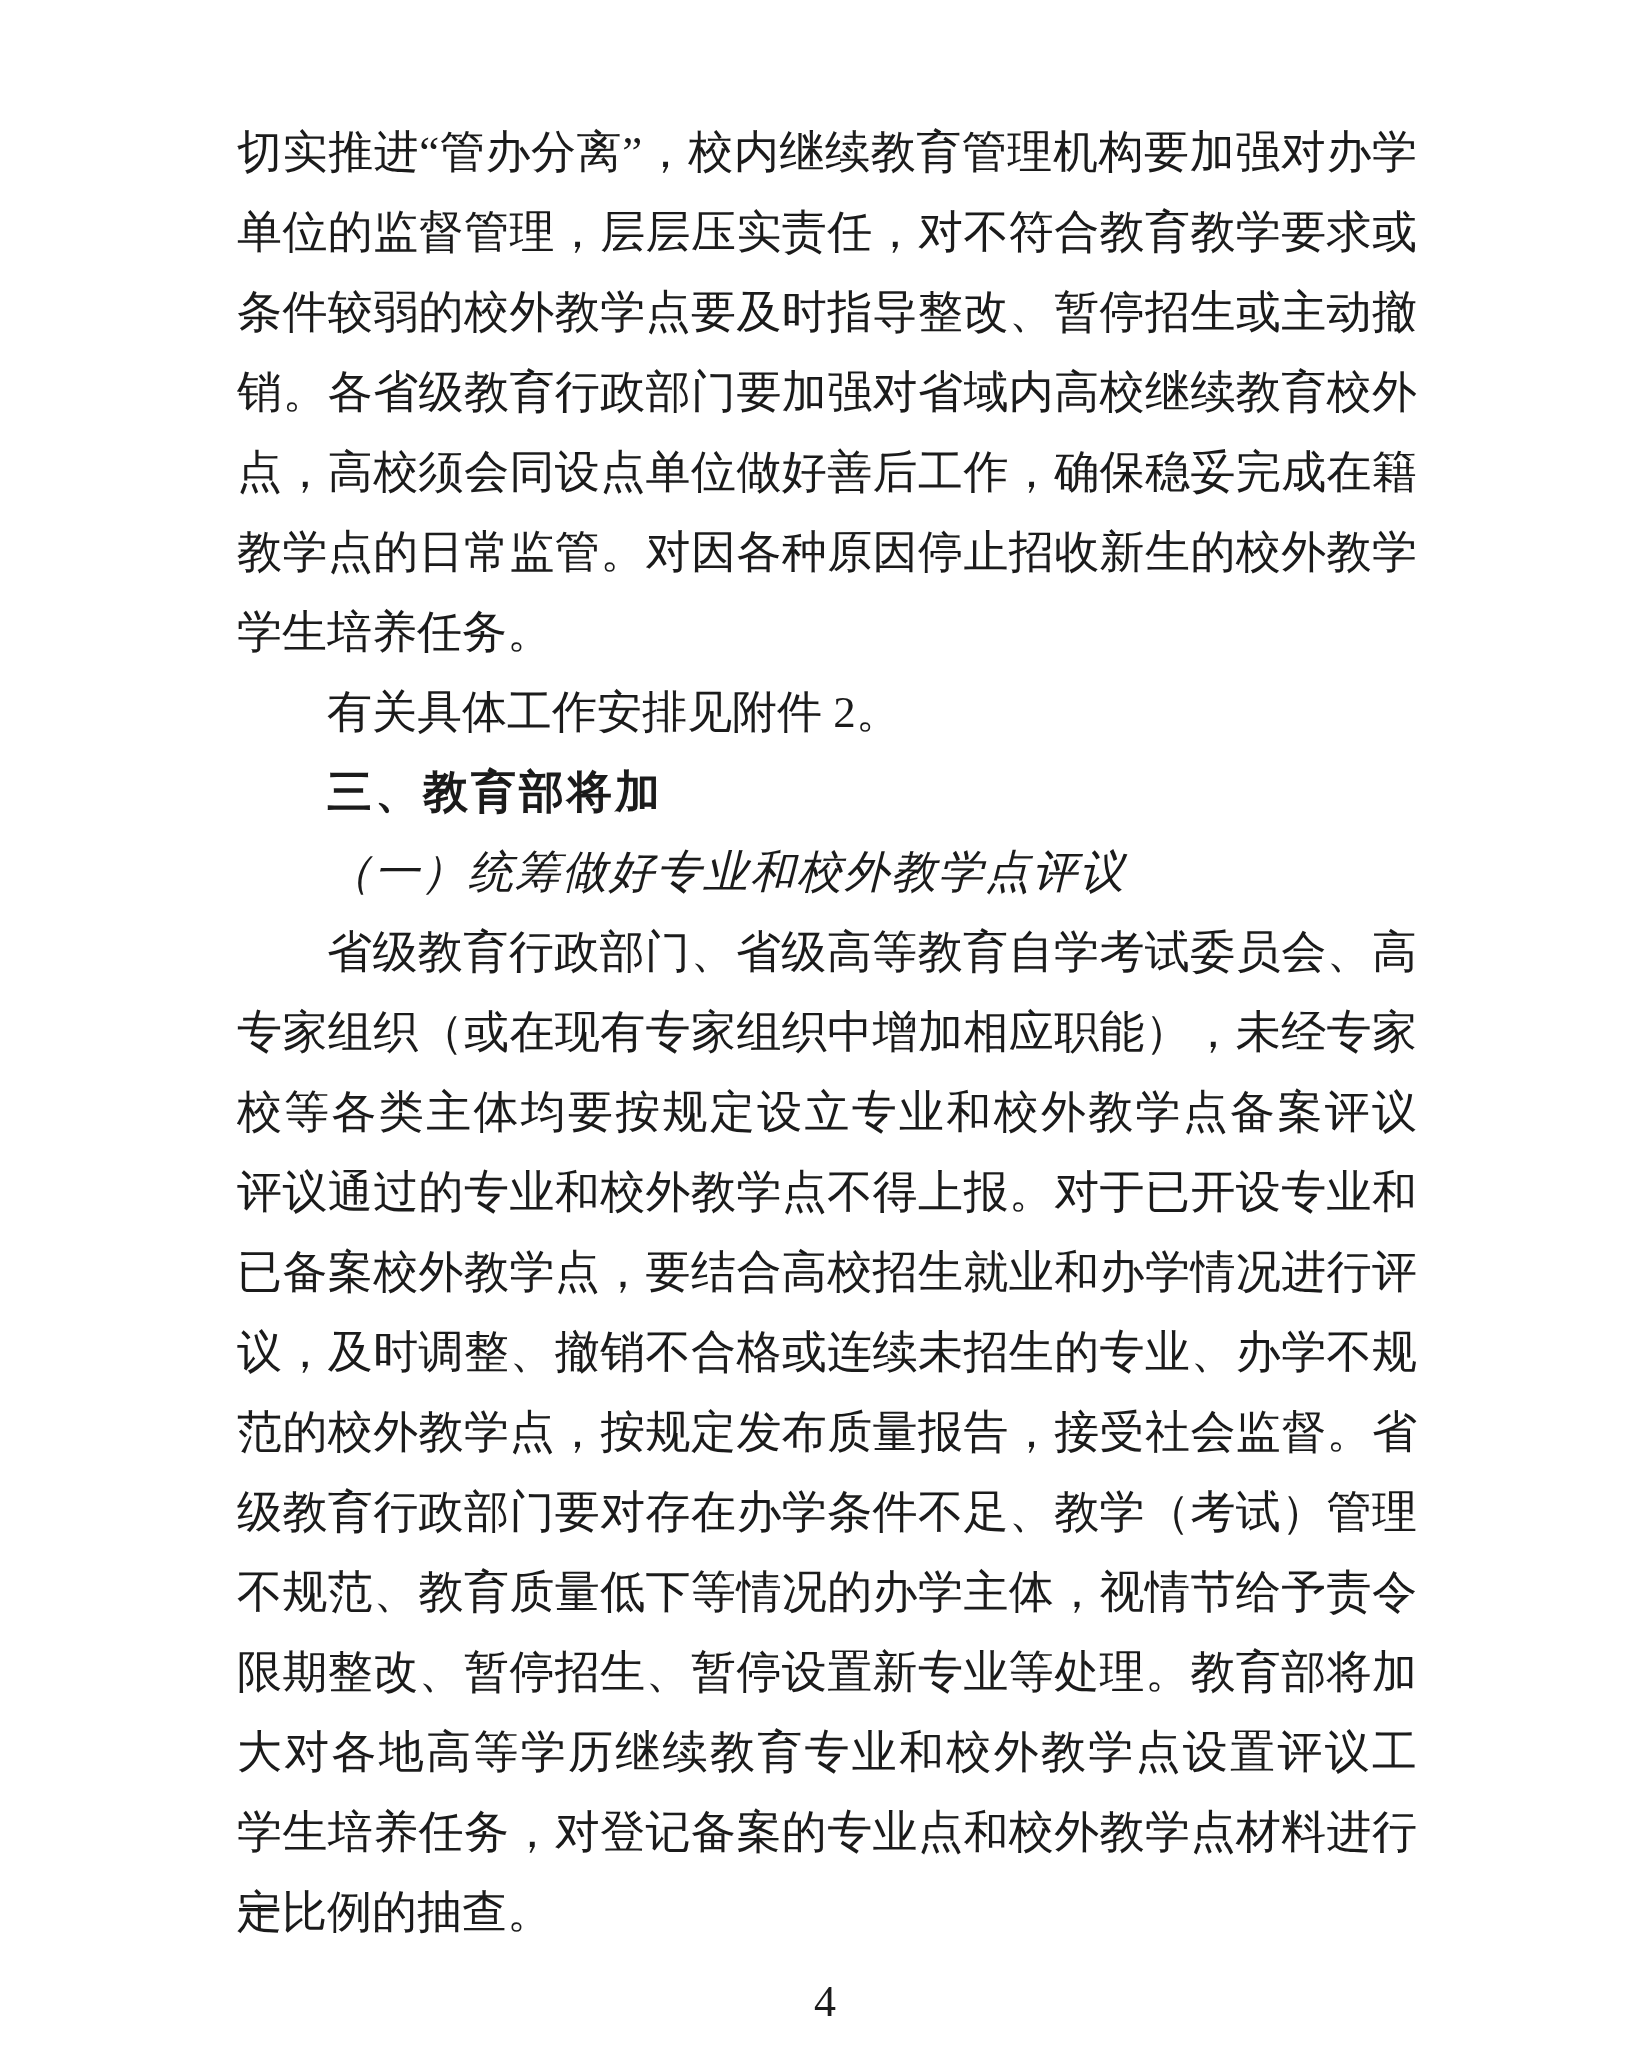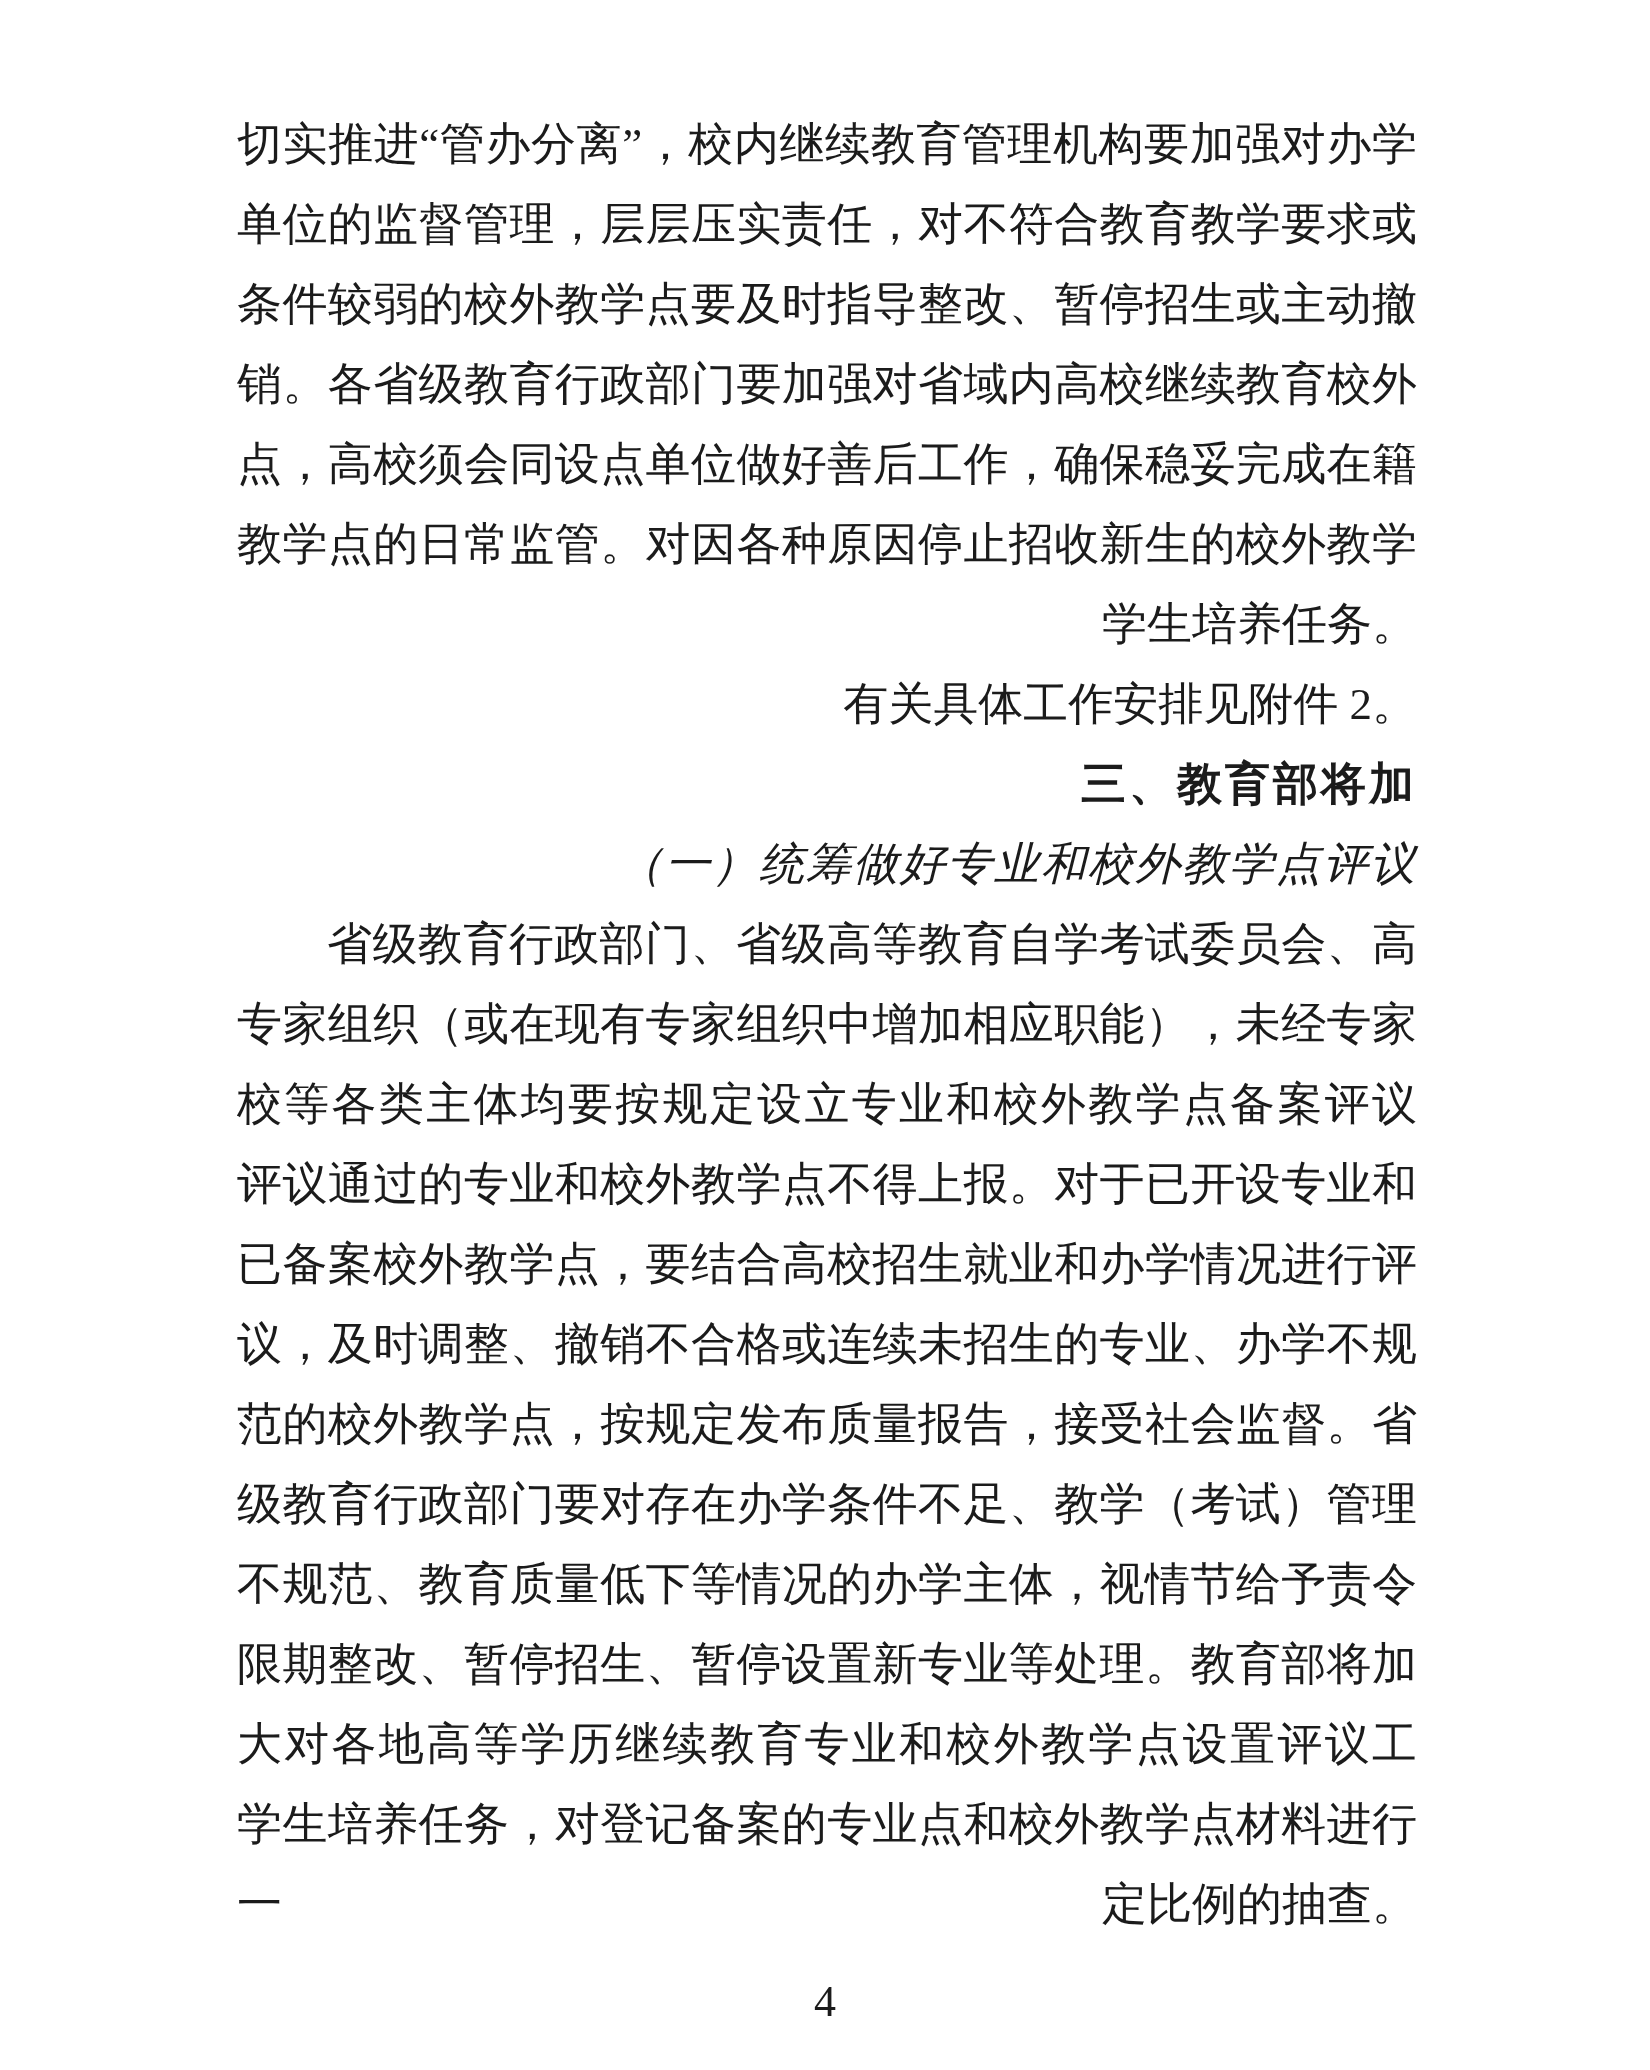--- a/index.html
+++ b/index.html
@@ -12,30 +12,29 @@
     width: 1650px;
     height: 2070px;
     background: #ffffff;
     overflow: hidden;
     font-family: "Liberation Serif", serif;
     color: #1b1b1b;
   }
   .textblock {
     position: absolute;
     left: 237px;
-    top: 104px;
+    top: 112px;
     width: 1180px;
   }
   .ln {
     height: 80px;
     line-height: 80px;
     font-size: 45px;
     white-space: nowrap;
     color: #1b1b1b;
-    text-align: right;
   }
   
   .j {
     white-space: normal;
     text-align: justify;
     text-align-last: justify;
   }
   
   .ind {
     padding-left: 90px;

